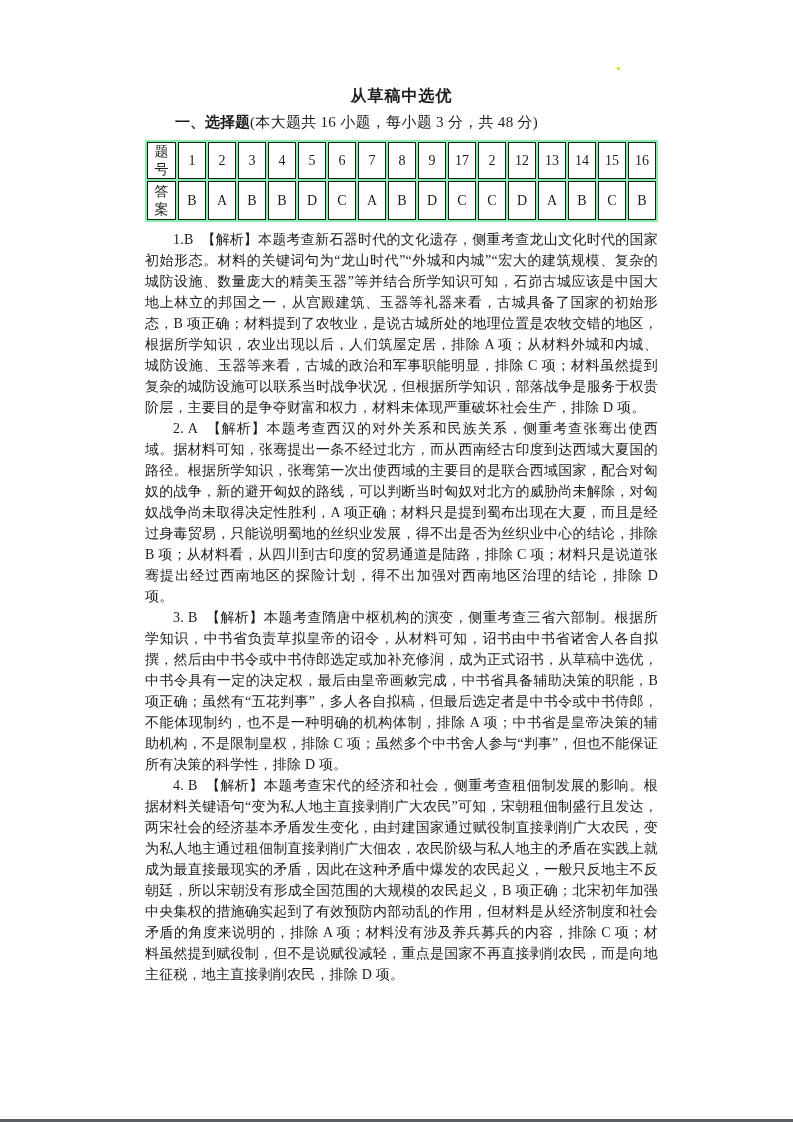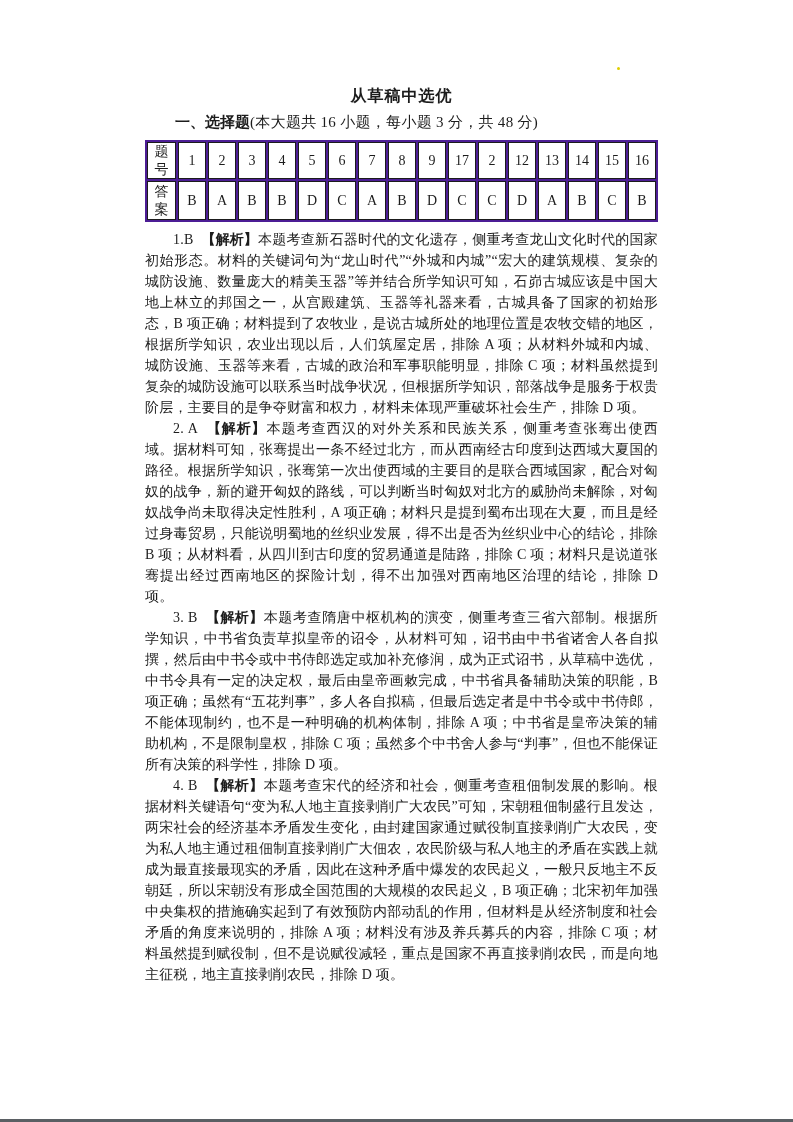--- a/index.html
+++ b/index.html
@@ -44,21 +44,21 @@
     text-align:right;
   }
   .section-heading .sec-note{
     font-weight:400;
     font-family:"Liberation Serif", serif;
     letter-spacing:0.3px;
   }
   table.answer-table{
     border-collapse:separate;
     border-spacing:2px;
-    background:#4c1d95;
+    background:#86efac;
     width:513px;
     table-layout:fixed;
     margin:0 0 7px 0;
   }
   table.answer-table td{
     background:#ffffff;
     border:1px solid #1b1b1b;
     text-align:center;
     vertical-align:middle;
     font-size:14px;
@@ -77,21 +77,21 @@
     margin:0;
     font-size:14px;
     line-height:21px;
     text-align:justify;
     text-indent:2em;
     letter-spacing:0.2px;
   }
   .exp-label{ margin-right:8px;margin-top:40px; }
   .exp-tag{
     font-family:"DejaVu Sans", sans-serif;
-    font-weight:700;
+    font-weight:400;
     letter-spacing:0;
   }
   .artifact-dot{
     position:absolute;
     left:617px; top:67px;
     width:3px; height:3px;
     border-radius:50%;
     background:#e0cf00;
   }
   .page-bottom-line{

